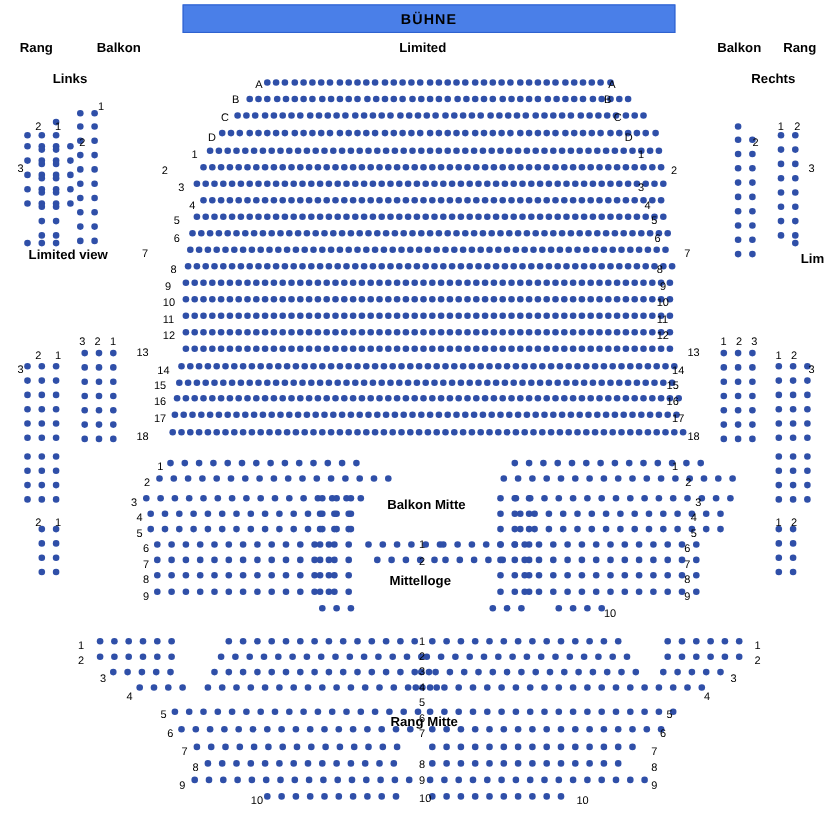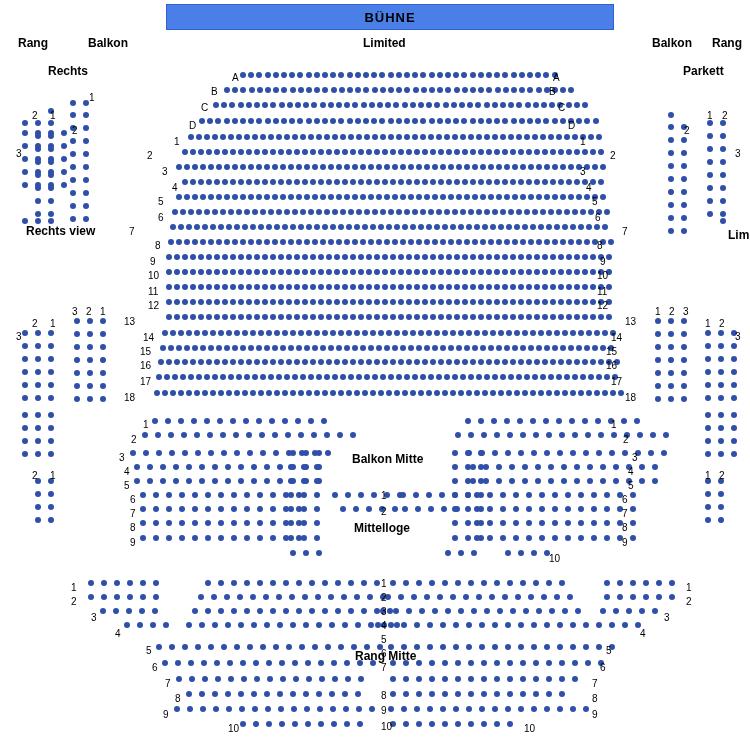--- a/index.html
+++ b/index.html
@@ -2122,23 +2122,23 @@
     <div class="seat" style="left: 494px; top: 721px;"></div>
     <div class="seat" style="left: 507px; top: 721px;"></div>
   </div>
 
 <div id="label-layer">
     <div class="label bold" style="left: 18px; top: 36px;">Rang</div>
     <div class="label bold" style="left: 88px; top: 36px;">Balkon</div>
     <div class="label bold" style="left: 363px; top: 36px;">Limited</div>
     <div class="label bold" style="left: 652px; top: 36px;">Balkon</div>
     <div class="label bold" style="left: 712px; top: 36px;">Rang</div>
-    <div class="label bold" style="left: 48px; top: 64px;">Rechts</div>
-    <div class="label bold" style="left: 683px; top: 64px;">Parkett</div>
-    <div class="label bold" style="left: 26px; top: 224px;">Rechts view</div>
+    <div class="label bold" style="left: 48px; top: 64px;">Links</div>
+    <div class="label bold" style="left: 683px; top: 64px;">Rechts</div>
+    <div class="label bold" style="left: 26px; top: 224px;">Limited view</div>
     <div class="label bold" style="left: 728px; top: 228px;">Lim</div>
     <div class="label bold" style="left: 352px; top: 452px;">Balkon Mitte</div>
     <div class="label bold" style="left: 354px; top: 521px;">Mittelloge</div>
     <div class="label bold" style="left: 355px; top: 649px;">Rang Mitte</div>
     <div class="num" style="left: 232px; top: 72px;">A</div>
     <div class="num" style="left: 211px; top: 86px;">B</div>
     <div class="num" style="left: 201px; top: 102px;">C</div>
     <div class="num" style="left: 189px; top: 120px;">D</div>
     <div class="num" style="left: 174px; top: 136px;">1</div>
     <div class="num" style="left: 147px; top: 150px;">2</div>

